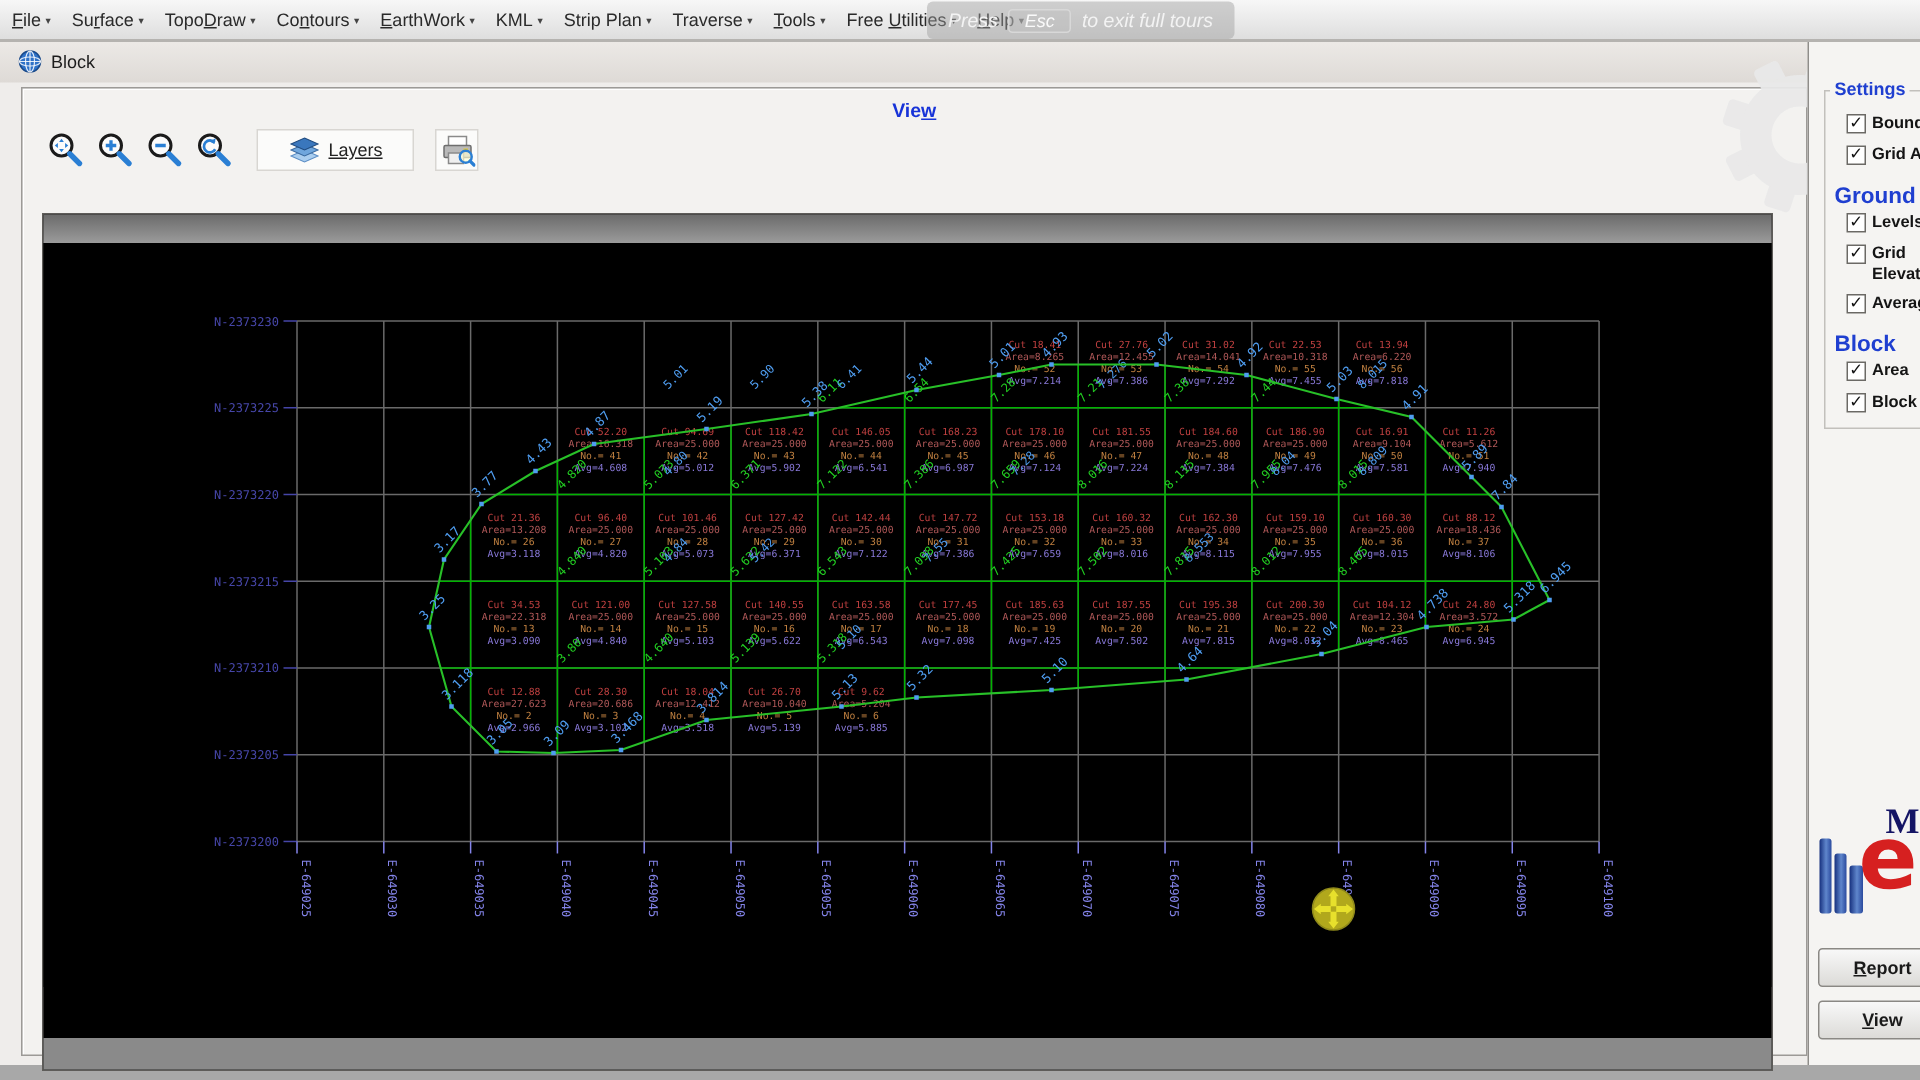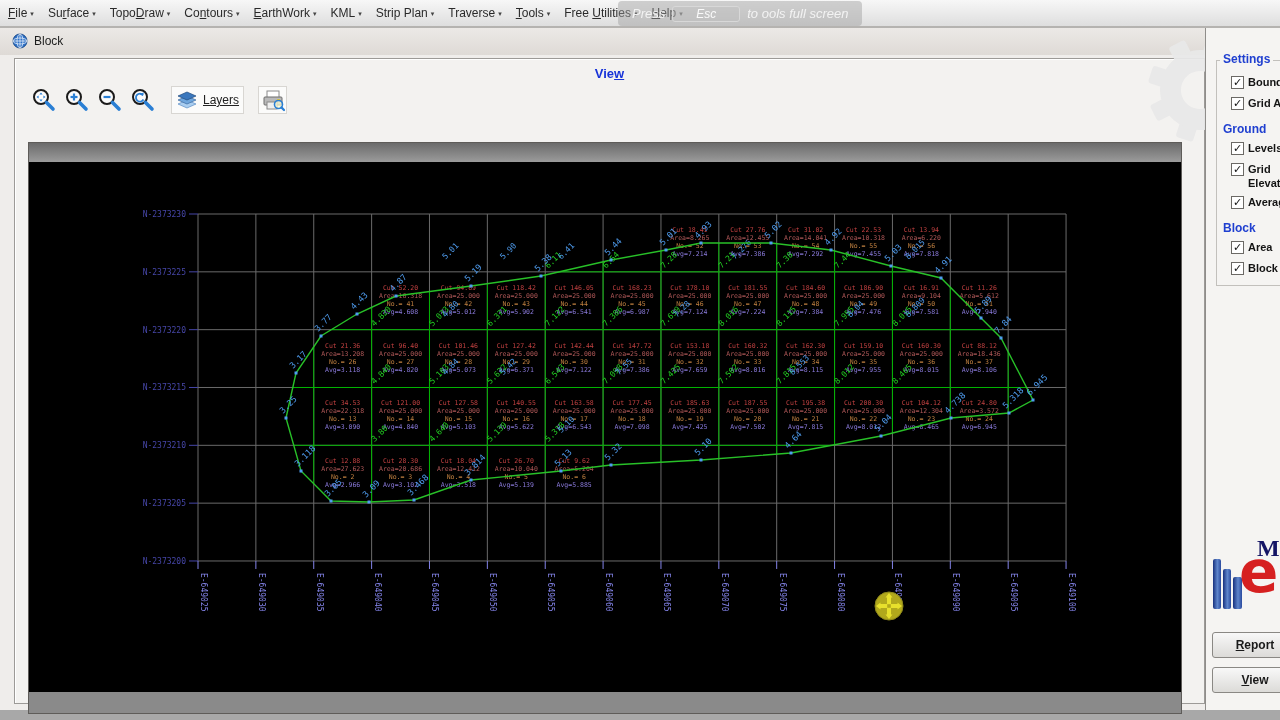--- a/index.html
+++ b/index.html
@@ -9,21 +9,21 @@
   
   .menubar { position:absolute; left:0; top:0; width:1280px; height:28px;
              background:linear-gradient(#f7f7f7,#dedede); border-bottom:2px solid #b5b3b0; z-index:20; }
   .menu-items { position:absolute; left:8px; top:0; height:26px; display:flex; align-items:center; gap:14px; }
   .menu-item { font-size:12px; color:#2a2a2a; white-space:nowrap; cursor:default; }
   .menu-item u { text-decoration:underline; }
   .menu-arrow { font-size:7px; color:#444; margin-left:3px; vertical-align:1px; }
   .toast { position:absolute; left:618px; top:1px; height:25px; padding:0 14px;
            display:flex; align-items:center; gap:7px; background:rgba(158,158,158,.45);
            border-radius:4px; color:#f3f3f3; font-size:13px;font-style:italic; }
-  .toast .esc { border:1px solid #d8d8d8; border-radius:3px; padding:0px 23px; font-size:12px;
+  .toast .esc { border:1px solid #d8d8d8; border-radius:3px; padding:0px 10px; font-size:12px;
                 background:rgba(190,190,190,.35); color:#fafafa; }
 
   
   .window { position:absolute; left:0; top:28px; width:1280px; height:682px;
             background:#efedeb; z-index:1; }
   .titlebar { position:absolute; left:0; top:0; width:1280px; height:27px;
               background:linear-gradient(#ece9e6,#dedad6); }
   .titlebar .title { position:absolute; left:34px; top:6px; font-size:12px; color:#1c1c1c; }
   .app-icon { position:absolute; left:12px; top:5px; width:16px; height:16px; }
 
@@ -31,40 +31,40 @@
                  background:#f3f2f0; border:1px solid #9c9a97;
                  box-shadow:inset 1px 1px 0 #ffffff; }
   .view-link { position:absolute; left:0; top:7px; width:100%; text-align:center;
                font-size:13px; font-weight:bold; color:#1733d8; cursor:pointer; }
   .view-link u { text-decoration:underline; }
 
   
   .toolbar { position:absolute; left:14px; top:26px; height:30px; display:flex; align-items:center; gap:4px; }
   .tbtn { width:29px; height:28px; display:flex; align-items:center; justify-content:center;
           background:transparent; border:1px solid transparent; cursor:pointer; }
-  .tbtn-layers { width:auto; padding:0 4px; gap:5px; font-size:12px; color:#222;
+  .tbtn-layers { width:auto; padding:0 20px; gap:5px; font-size:12px; color:#222;
                  background:#fbfbfa; border:1px solid #d8d6d2;text-decoration:underline; }
   .tsep { width:6px; }
 
   
   .canvas-frame { position:absolute; left:28px; top:114px; width:1154px; height:572px;
                   border:1px solid #5e5c59; background:#000; }
   .band-top { position:absolute; left:0; top:0; width:100%; height:19px;
               background:linear-gradient(#6b6b6b,#9b9b9b); }
   .band-bottom { position:absolute; left:0; bottom:0; width:100%; height:21px; background:#8a8a8a; }
   #cad { position:absolute; left:0; top:19px; width:1152px; height:496px; background:#000; cursor:crosshair; }
 
   
   .right-panel { position:absolute; left:1205px; top:28px; width:75px; height:682px;
                  background:#f5f4f2; border-left:1px solid #8f8d8a; z-index:6; overflow:hidden;padding-left:48px; }
   .groupbox { position:absolute; left:10px; top:32px; width:90px; height:226px;
               border:1px solid #c2c0bc; }
   .gb-legend { position:absolute; left:14px; top:24px; background:#f5f4f2; padding:0 3px;
                font-size:12px; font-weight:bold; color:#1f3fd0; z-index:2; }
-  .sub-header { font-size:12px; font-weight:bold; color:#1f3fd0; }
+  .sub-header { font-size:15px; font-weight:bold; color:#1f3fd0; }
   .chk-row { position:absolute; display:flex; align-items:flex-start; gap:4px; }
   .chk-box { width:13px; height:13px; min-width:13px; background:#fff; border:1px solid #6b6965;
              font-size:11px; line-height:11px; text-align:center; color:#111; cursor:pointer; }
   .chk-label { font-size:11px; font-weight:600; color:#141414; white-space:normal; width:44px;
                line-height:1.25; cursor:default; }
 
   
   .logo { position:absolute; left:1213px; top:543px; width:67px; height:72px; z-index:7; }
   .logo .bar { position:absolute; border-radius:2px;
                background:linear-gradient(90deg,#16307e,#5f86cc 55%,#2a4a9e); }
@@ -101,21 +101,21 @@
       <div class="menu-item">KML<span class="menu-arrow">▾</span></div>
       <div class="menu-item">Strip Plan<span class="menu-arrow">▾</span></div>
       <div class="menu-item">Traverse<span class="menu-arrow">▾</span></div>
       <div class="menu-item"><u>T</u>ools<span class="menu-arrow">▾</span></div>
       <div class="menu-item">Free <u>U</u>tilities<span class="menu-arrow">▾</span></div>
       <div class="menu-item"><u>H</u>elp<span class="menu-arrow">▾</span></div>
     </div>
   <div class="toast">
     <span>Press</span>
     <span class="esc">Esc</span>
-    <span>to ools full screen</span>
+    <span>to exit full tours</span>
   </div>
 </div>
 
 <div class="window">
   <div class="titlebar">
     <span class="app-icon">
       <svg width="16" height="16" viewBox="0 0 16 16">
         <circle cx="8" cy="8" r="7" fill="#2f72c8" stroke="#1a4a8a"></circle>
         <ellipse cx="8" cy="8" rx="7" ry="3" fill="none" stroke="rgba(255,255,255,.85)" stroke-width="0.8"></ellipse>
         <ellipse cx="8" cy="8" rx="3" ry="7" fill="none" stroke="rgba(255,255,255,.85)" stroke-width="0.8"></ellipse>

